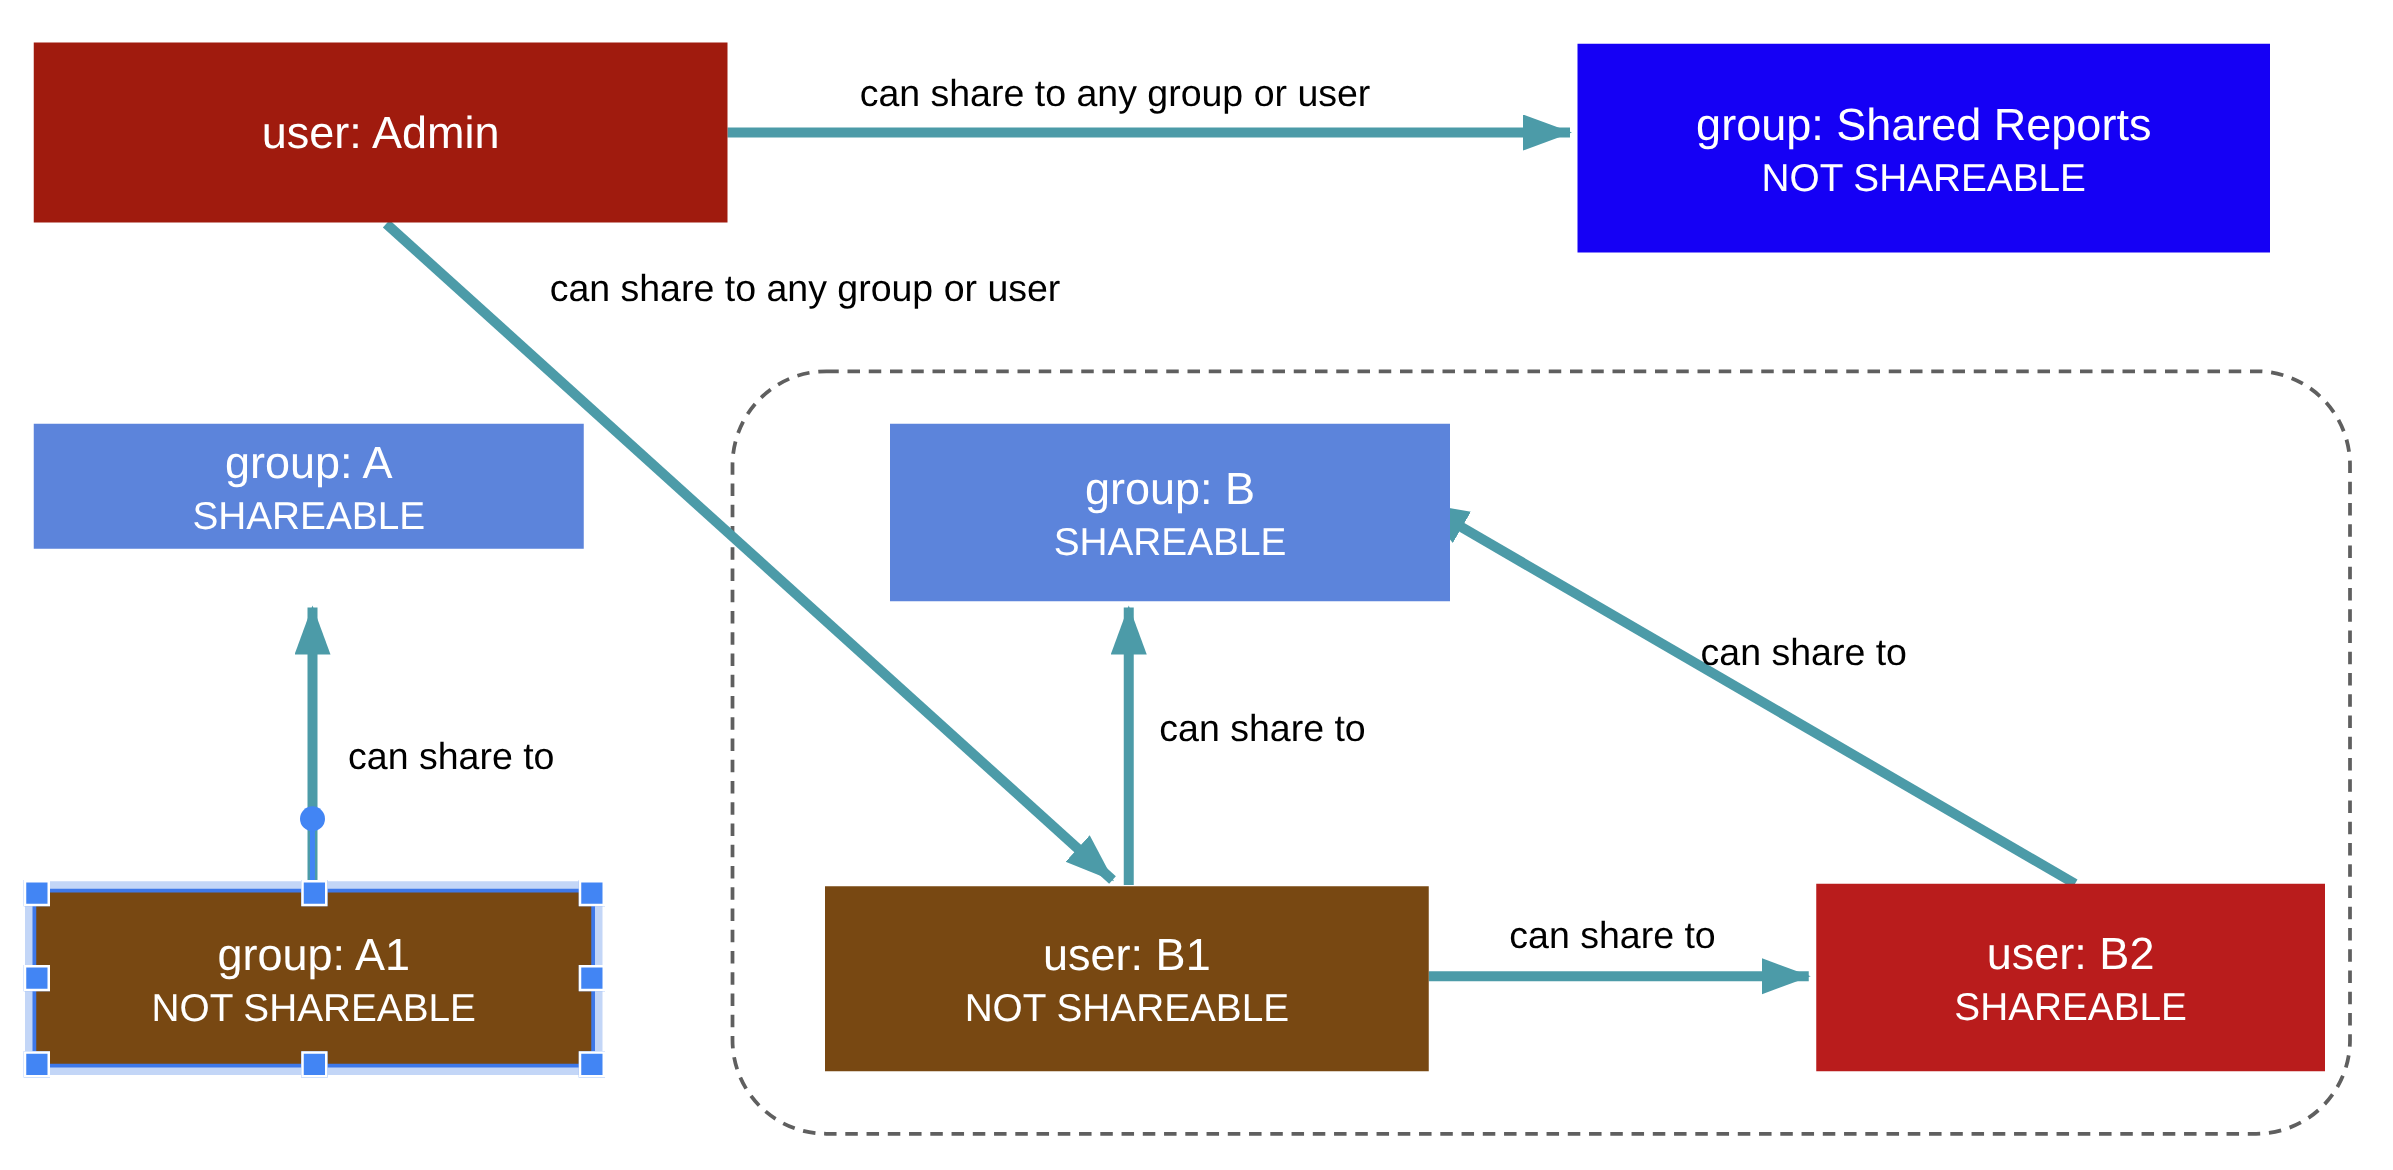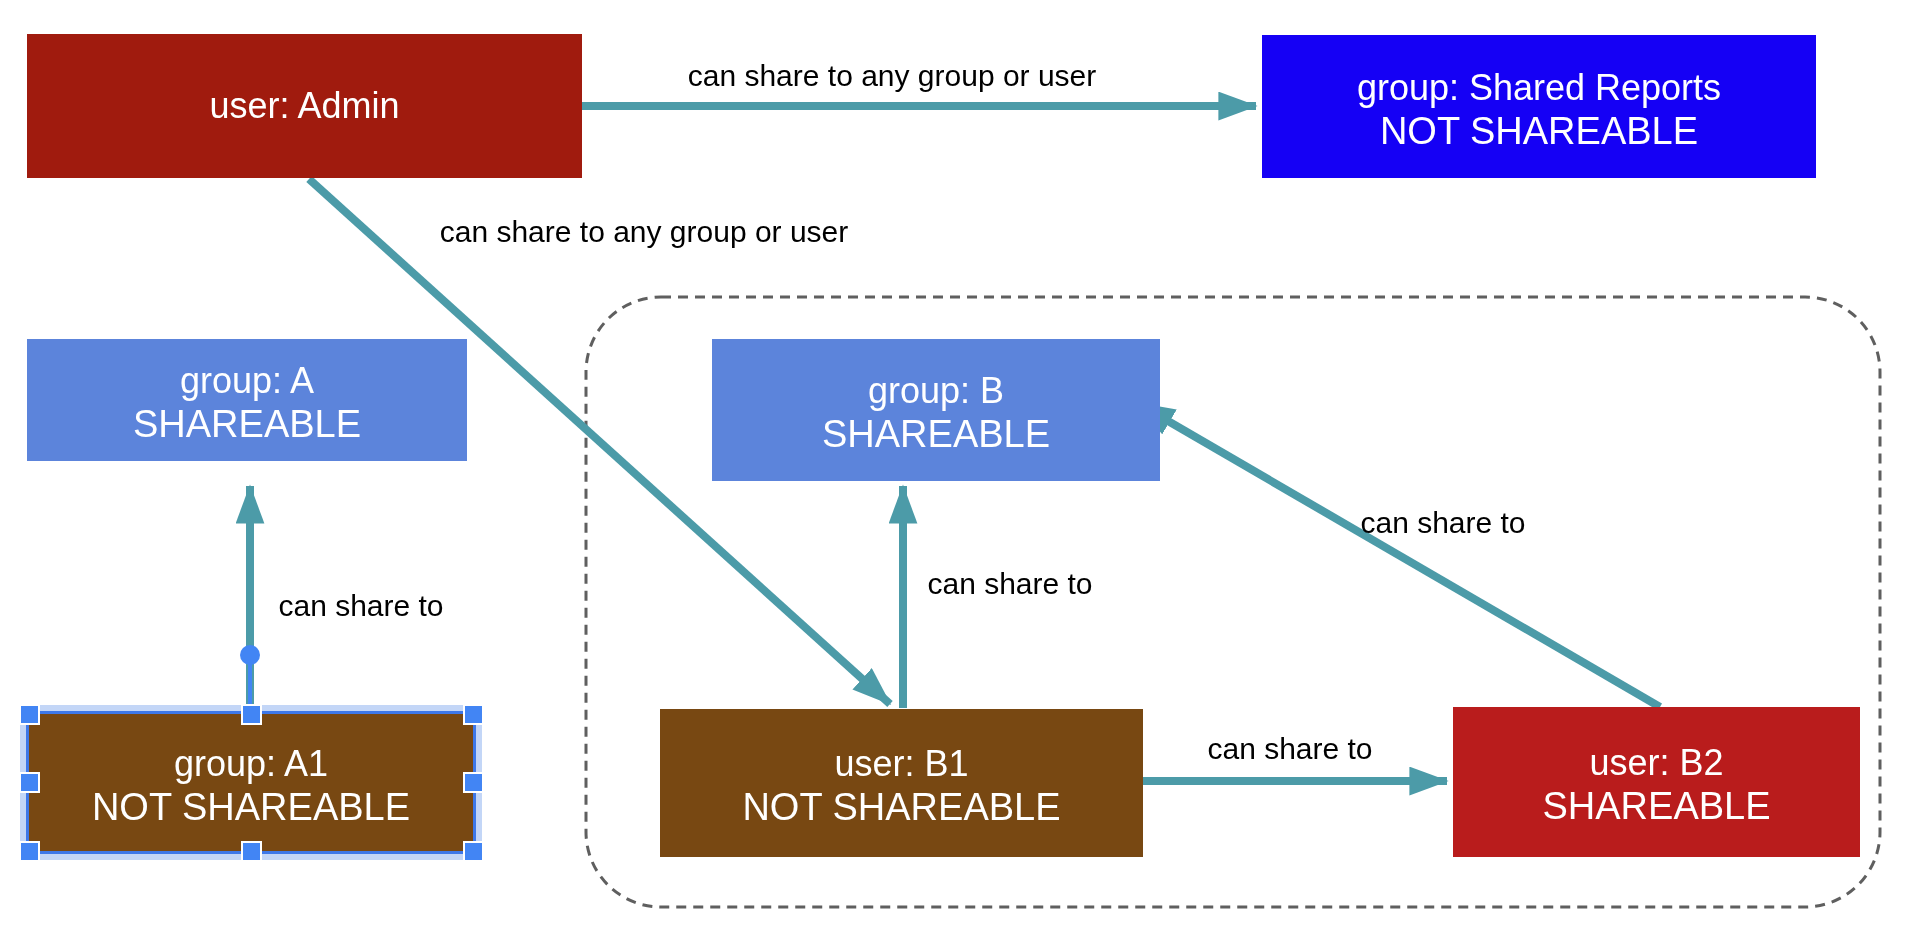--- a/index.html
+++ b/index.html
@@ -10,21 +10,21 @@
     font-family:"Liberation Sans", sans-serif;
     overflow:hidden;
   }
   .connector-layer{position:absolute;left:0;top:0;width:1914px;height:936px;}
   .node{
     position:absolute;
     display:flex;flex-direction:column;justify-content:center;align-items:center;
     color:#ffffff;text-align:center;
   }
   .node-title{font-size:36px;line-height:48px;}
-  .node-subtitle{font-size:38px;line-height:38px;}
+  .node-subtitle{font-size:31px;line-height:38px;}
   .edge-label{
     position:absolute;
     transform:translateX(-50%);
     font-size:30px;line-height:40px;
     color:#000000;white-space:nowrap;
   }
   
   .selected{
     box-shadow:0 0 0 3px #3E78E8, 0 0 0 9px #C3D6F7;
   }
@@ -62,26 +62,26 @@
     <line x1="1660" y1="707" x2="1137" y2="403" stroke-width="8" marker-end="url(#arrow)" stroke="#4C9BA8"></line>
 
     <line x1="250" y1="655" x2="250" y2="712" stroke-width="4" stroke="#4285F4"></line>
     <circle cx="250" cy="655" r="10" fill="#4285F4"></circle>
   </svg>
 
   <div class="node" style="left: 27px; top: 34px; width: 555px; height: 144px; background-color: rgb(160, 27, 14);">
     <div class="node-title">user: Admin</div>
   </div>
 
-  <div class="node" style="left: 1262px; top: 35px; width: 554px; height: 143px; background-color: rgb(21, 0, 245); align-items: center;">
+  <div class="node" style="left: 1262px; top: 35px; width: 554px; height: 167px; background-color: rgb(21, 0, 245); align-items: center;">
     <div class="node-title">group: Shared Reports</div>
     <div class="node-subtitle">NOT SHAREABLE</div>
   </div>
 
-  <div class="node" style="left: 27px; top: 339px; width: 440px; height: 122px; background-color: rgb(92, 132, 219);">
+  <div class="node" style="left: 27px; top: 339px; width: 440px; height: 100px; background-color: rgb(92, 132, 219);">
     <div class="node-title">group: A</div>
     <div class="node-subtitle">SHAREABLE</div>
   </div>
 
   <div class="node" style="left: 681px; top: 339px; width: 448px; height: 142px; background-color: rgb(92, 132, 219); margin-left: 31px;">
     <div class="node-title">group: B</div>
     <div class="node-subtitle">SHAREABLE</div>
   </div>
 
   <div class="node selected" style="left: 29px; top: 714px; width: 444px; height: 137px; background-color: rgb(120, 72, 18);">

